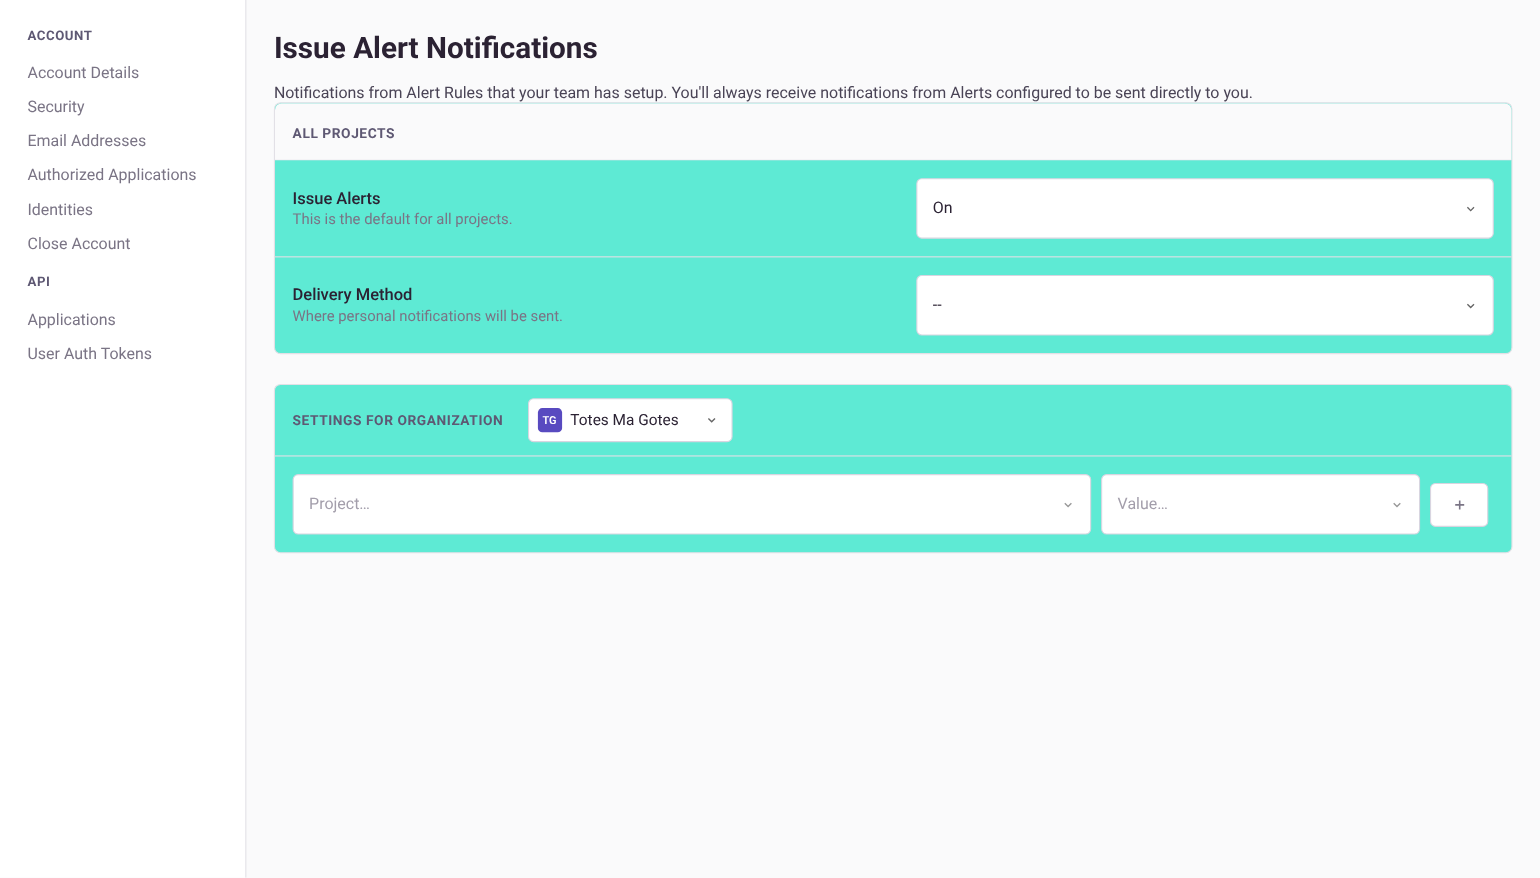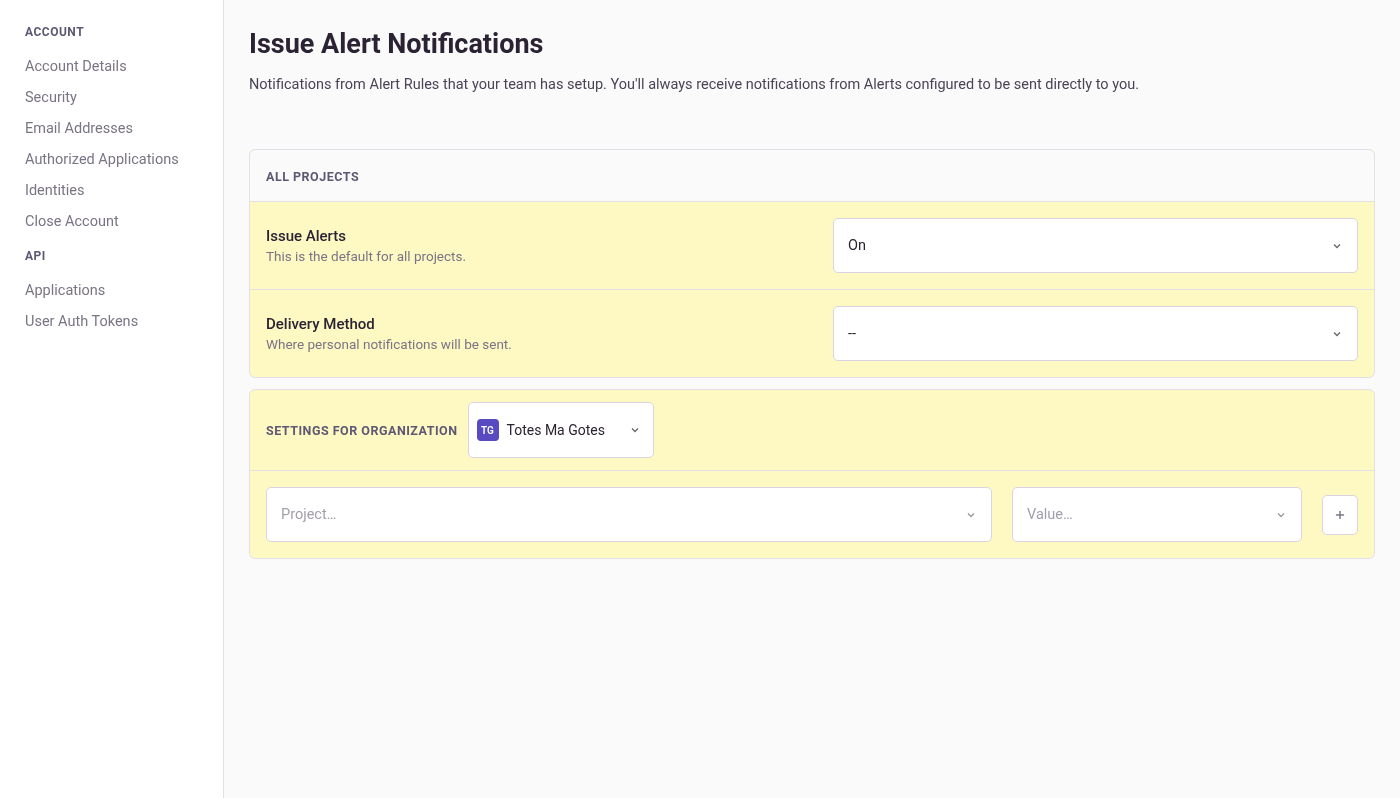--- a/index.html
+++ b/index.html
@@ -53,27 +53,26 @@
   }
   .page-title {
     font-size: 27px;
     font-weight: 700;
     color: #2b2233;
     margin-bottom: 16px;
   }
   .page-subtitle {
     font-size: 14.5px;
     color: #4a4456;
-    margin-bottom: 56px;
   }
   .panel {
-    background: #fef9c3;
+    background: #5eead4;
     border: 1px solid #e2e0e6;
     border-radius: 6px;
-    margin-bottom: 11px;
+    margin-bottom: 27px;
   }
   .panel-header {
     padding: 16px 16px;
     border-bottom: 1px solid #e2e0e6;
     background: #fafafb;
     border-radius: 6px 6px 0 0;
   }
   .panel-header-text {
     font-size: 12.5px;
     font-weight: 700;
@@ -123,41 +122,41 @@
     flex-shrink: 0;
   }
   .chevron-icon svg {
     width: 100%;
     height: 100%;
     display: block;
   }
   .org-header {
     display: flex;
     align-items: center;
-    gap: 10px;
+    gap: 22px;
     padding: 12px 16px;
     border-bottom: 1px solid #e2e0e6;
   }
   .org-label {
     font-size: 12.5px;
     font-weight: 700;
     letter-spacing: 0.5px;
     color: #5e5873;
     text-transform: uppercase;
   }
   .org-select {
     display: flex;
     align-items: center;
     gap: 8px;
     border: 1px solid #d8d5e0;
     border-radius: 5px;
     padding: 6px 12px 6px 8px;
     background: #ffffff;
     cursor: pointer;
-    height: 56px;
+    height: 40px;
   }
   .org-avatar {
     width: 22px;
     height: 22px;
     border-radius: 4px;
     background: #584ac0;
     color: #ffffff;
     font-size: 10px;
     font-weight: 600;
     display: flex;
@@ -165,21 +164,21 @@
     justify-content: center;
   }
   .org-name {
     font-size: 14px;
     color: #2b2233;
     margin-right: 16px;
   }
   .project-row {
     display: flex;
     align-items: center;
-    gap: 20px;
+    gap: 9px;
     padding: 16px;
   }
   .project-select {
     flex: 0 0 726px;
   }
   .value-select {
     flex: 0 0 290px;
   }
   .project-select .select-box, .value-select .select-box {
     min-width: 0;

